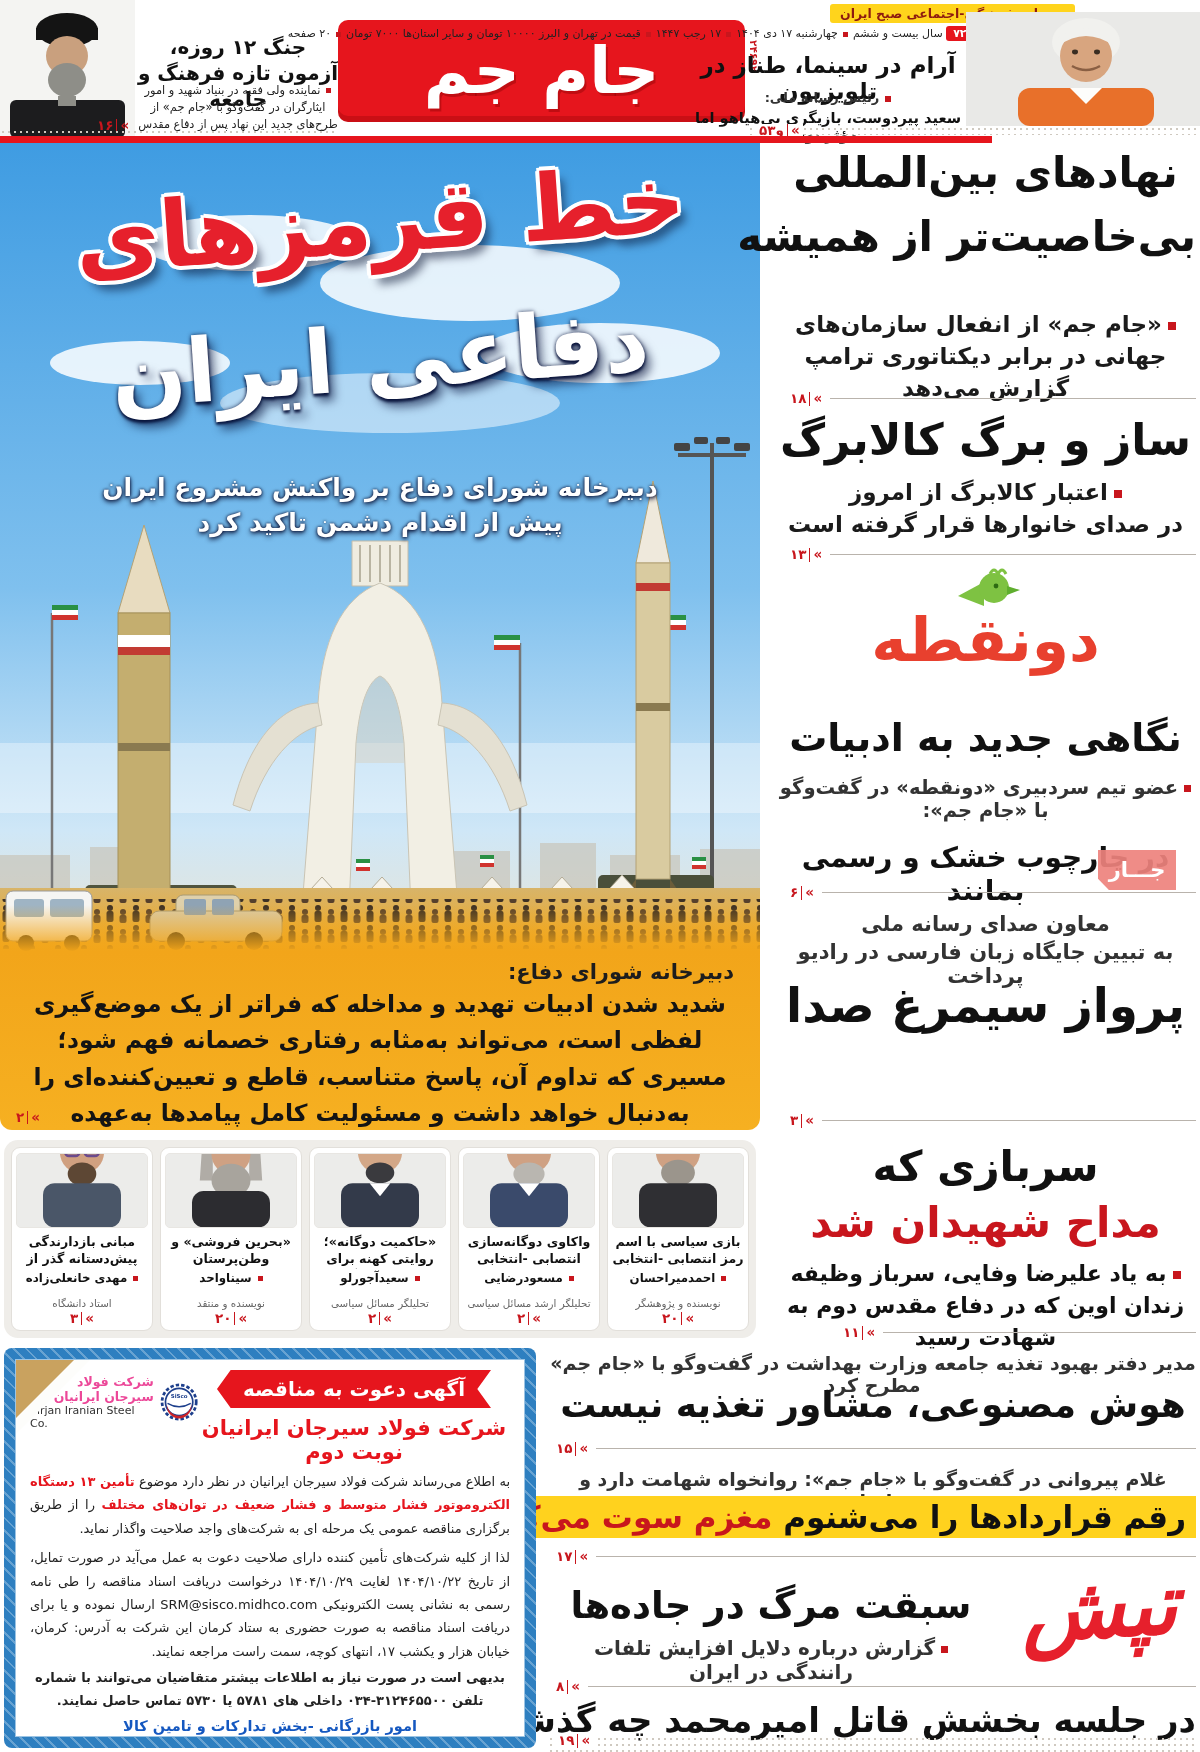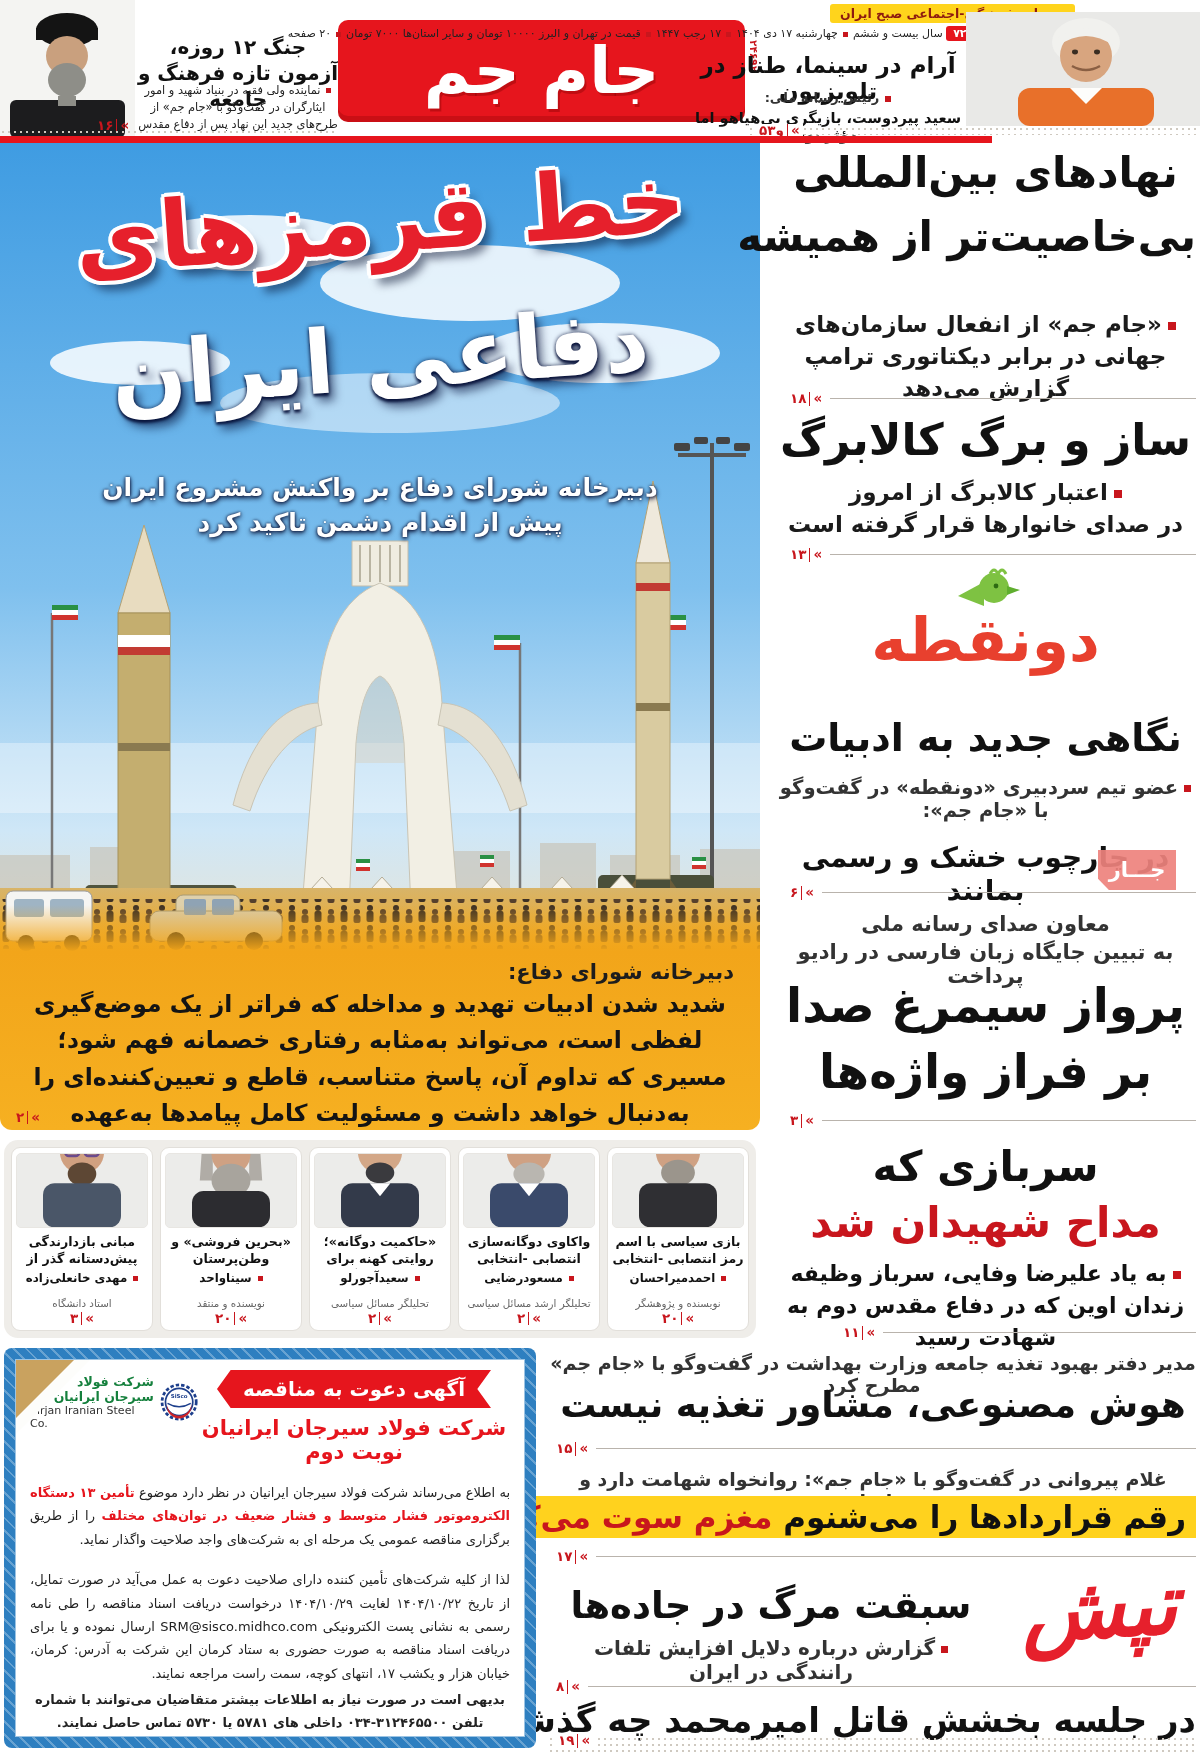--- a/index.html
+++ b/index.html
@@ -54,23 +54,23 @@
   
   .bc{left:550px;width:646px;text-align:center}
   .bt{font-size:36px;font-weight:bold;white-space:nowrap}
   .hlY{display:inline-block;background:#ffd21e;padding:3px 10px;font-size:31px;font-weight:bold;white-space:nowrap}
   .tp-logo{font-size:84px;font-weight:bold;font-style:italic;color:#e6202c;transform:rotate(-3deg);line-height:1}
   
   .ad{background:#2e7fc0;background-image:repeating-linear-gradient(45deg,rgba(255,255,255,.28) 0 2px,transparent 2px 9px);border-radius:8px;padding:11px}
   .ad-in{position:relative;background:#fff;border:1px solid #9cc4e4;height:100%;padding:10px 14px 8px;overflow:hidden}
   .ribbon{background:#e6151d;color:#fff;font-weight:bold;font-size:20px;padding:7px 26px;display:inline-block;clip-path:polygon(5% 0,100% 0,95% 50%,100% 100%,5% 100%,0 50%)}
   .ad-title{color:#e6151d;font-weight:bold;font-size:21px;margin-top:8px}
-  .ad-co-fa{color:#15803d;font-weight:bold;font-size:12.5px}
+  .ad-co-fa{color:#ec4899;font-weight:bold;font-size:12.5px}
   .ad-co-en{color:#333;font-size:11px;direction:ltr}
-  .ad-p{font-size:13px;line-height:1.8;text-align:justify;color:#222;margin-top:17px}
+  .ad-p{font-size:13px;line-height:1.8;text-align:justify;color:#222;margin-top:6px}
   .ad-hl{color:#e6151d;font-weight:bold}
   .ad-p3{font-size:13px;line-height:1.75;text-align:center;font-weight:bold;color:#222;margin-top:4px}
   .ad-ft{color:#1558c0;font-weight:bold;font-size:14.5px;text-align:center;margin-top:5px}
   .curl{position:absolute;top:0;left:0;width:74px;height:74px}
   .curl .c1{position:absolute;border-style:solid;border-width:74px 74px 0 0;border-color:#fdfdfb transparent transparent transparent}
   .curl .c2{position:absolute;border-style:solid;border-width:0 0 58px 58px;border-color:transparent transparent transparent #c9a25f;top:0;left:0}
 </style>
 </head>
 <body>
 
@@ -334,21 +334,20 @@
       <span class="pref">
         <span>۶</span>
         <span class="mk">«</span>
       </span>
       <span class="ln"></span>
     </div>
 
   <div class="abs rc kick" style="top:912px;font-size:21px">معاون صدای رسانه ملی</div>
   <div class="abs rc kick" style="top:940px;font-size:21px">به تبیین جایگاه زبان فارسی در رادیو پرداخت</div>
   <div class="abs rc" style="top:978px;font-size:47px;font-weight:bold;white-space:nowrap">پرواز سیمرغ صدا</div>
-  <div class="abs rc" style="top:1044px;font-size:47px;font-weight:bold;white-space:nowrap">بر فراز واژه‌ها</div>
   <div class="abs dvd" style="left:790px;top:1114px;width:406px">
       <span class="pref">
         <span>۳</span>
         <span class="mk">«</span>
       </span>
       <span class="ln"></span>
     </div>
 
   <div class="abs rc" style="top:1142px;font-size:42px;font-weight:bold">سربازی که</div>
   <div class="abs rc red" style="top:1198px;font-size:42px;font-weight:bold">مداح شهیدان شد</div>

